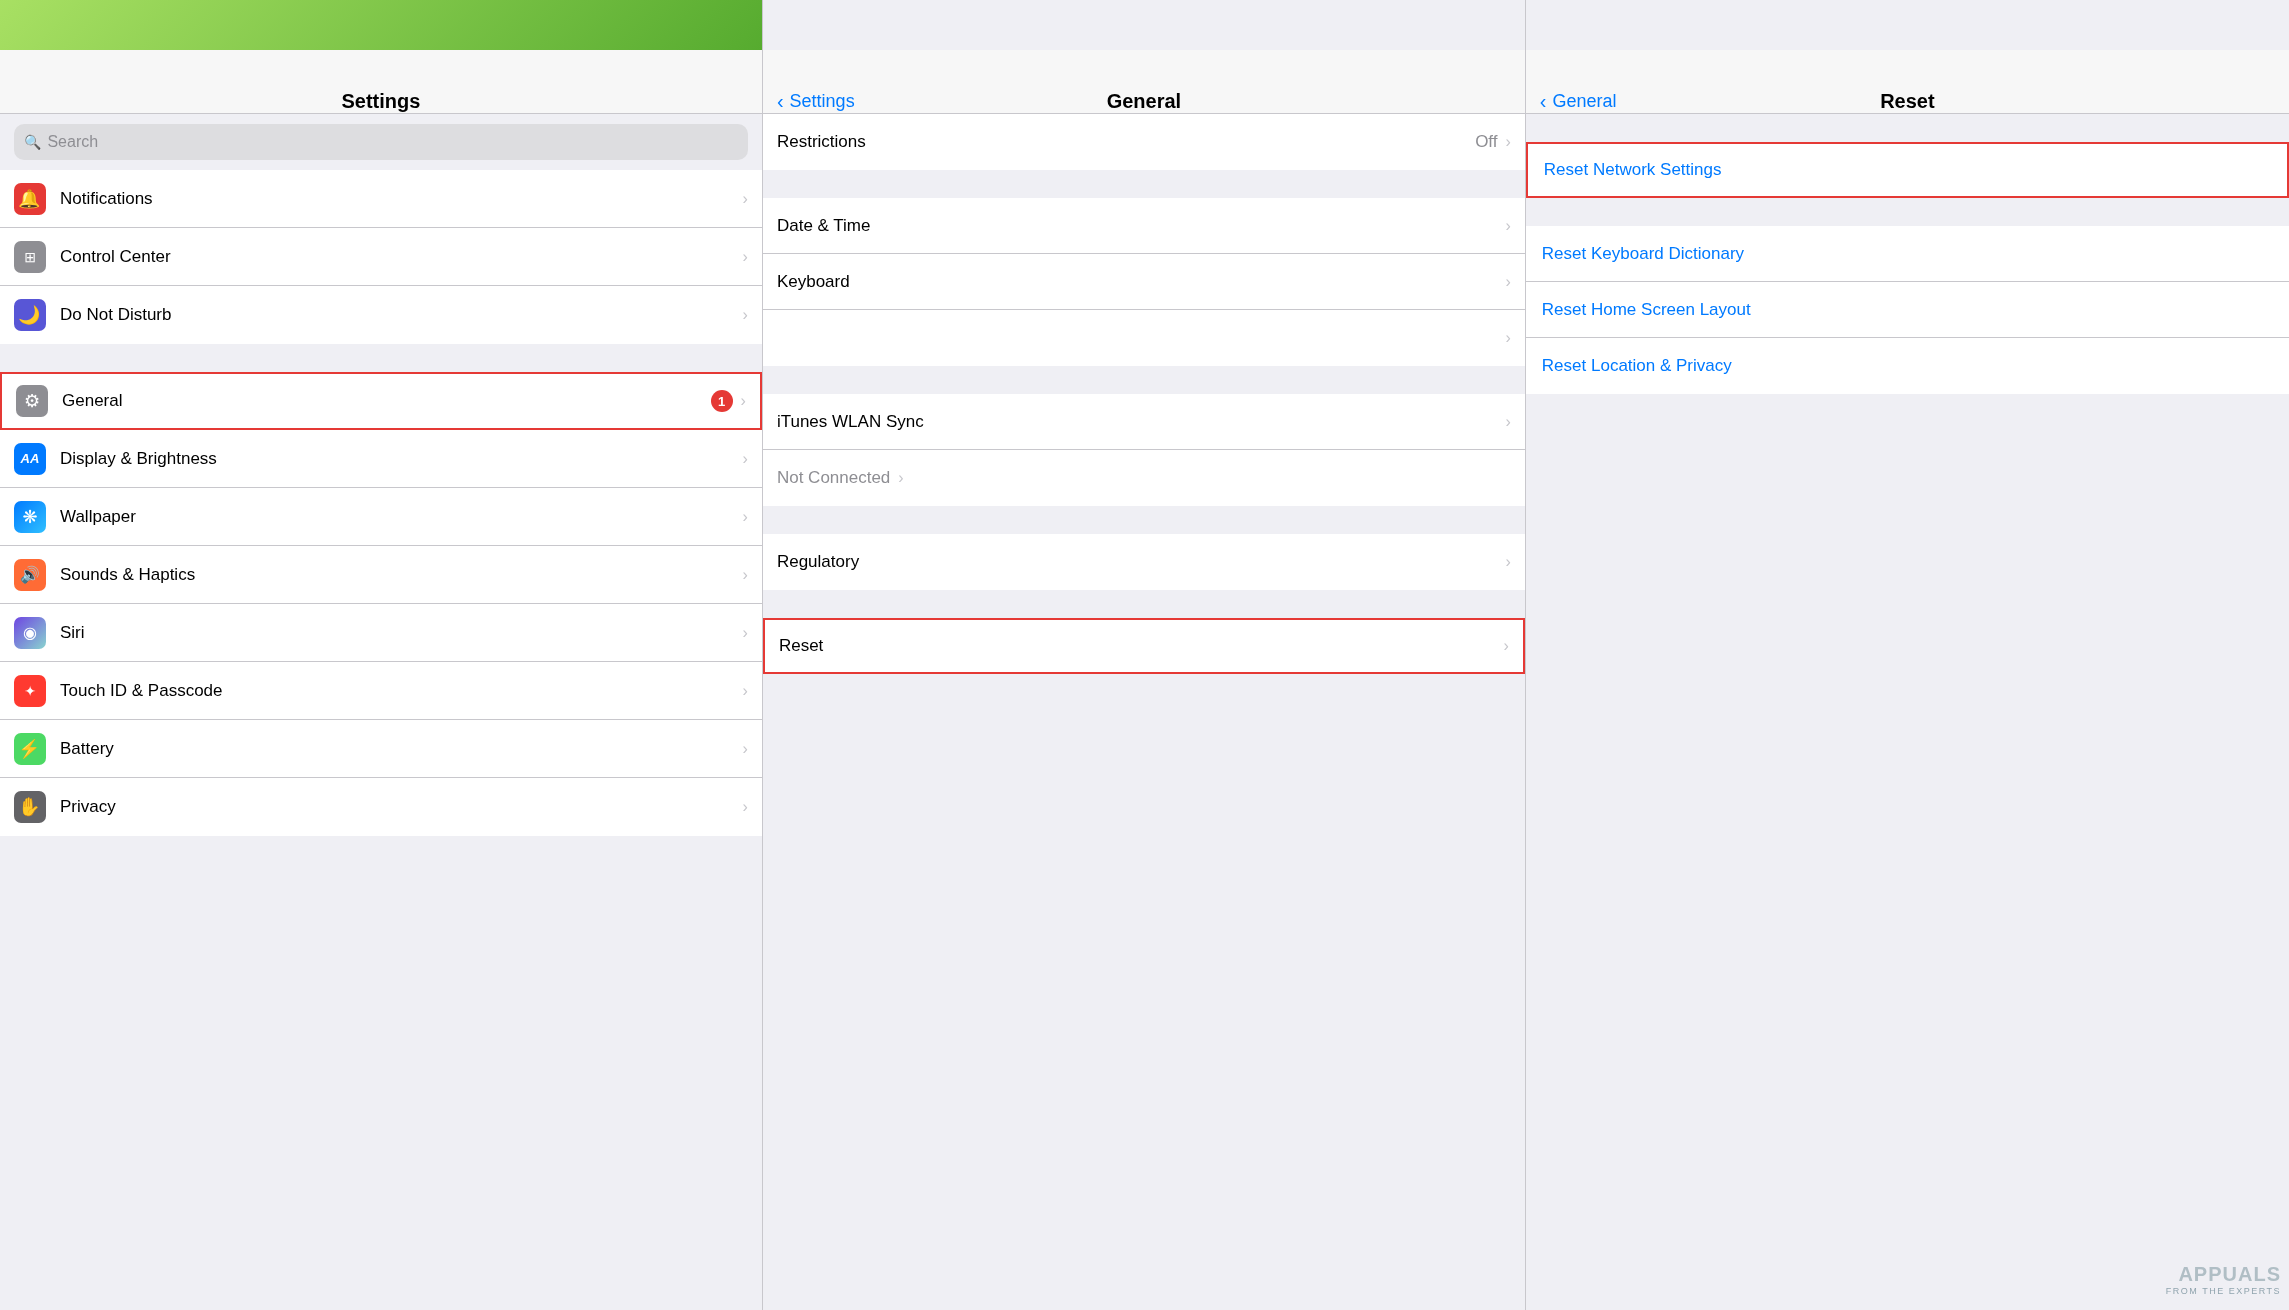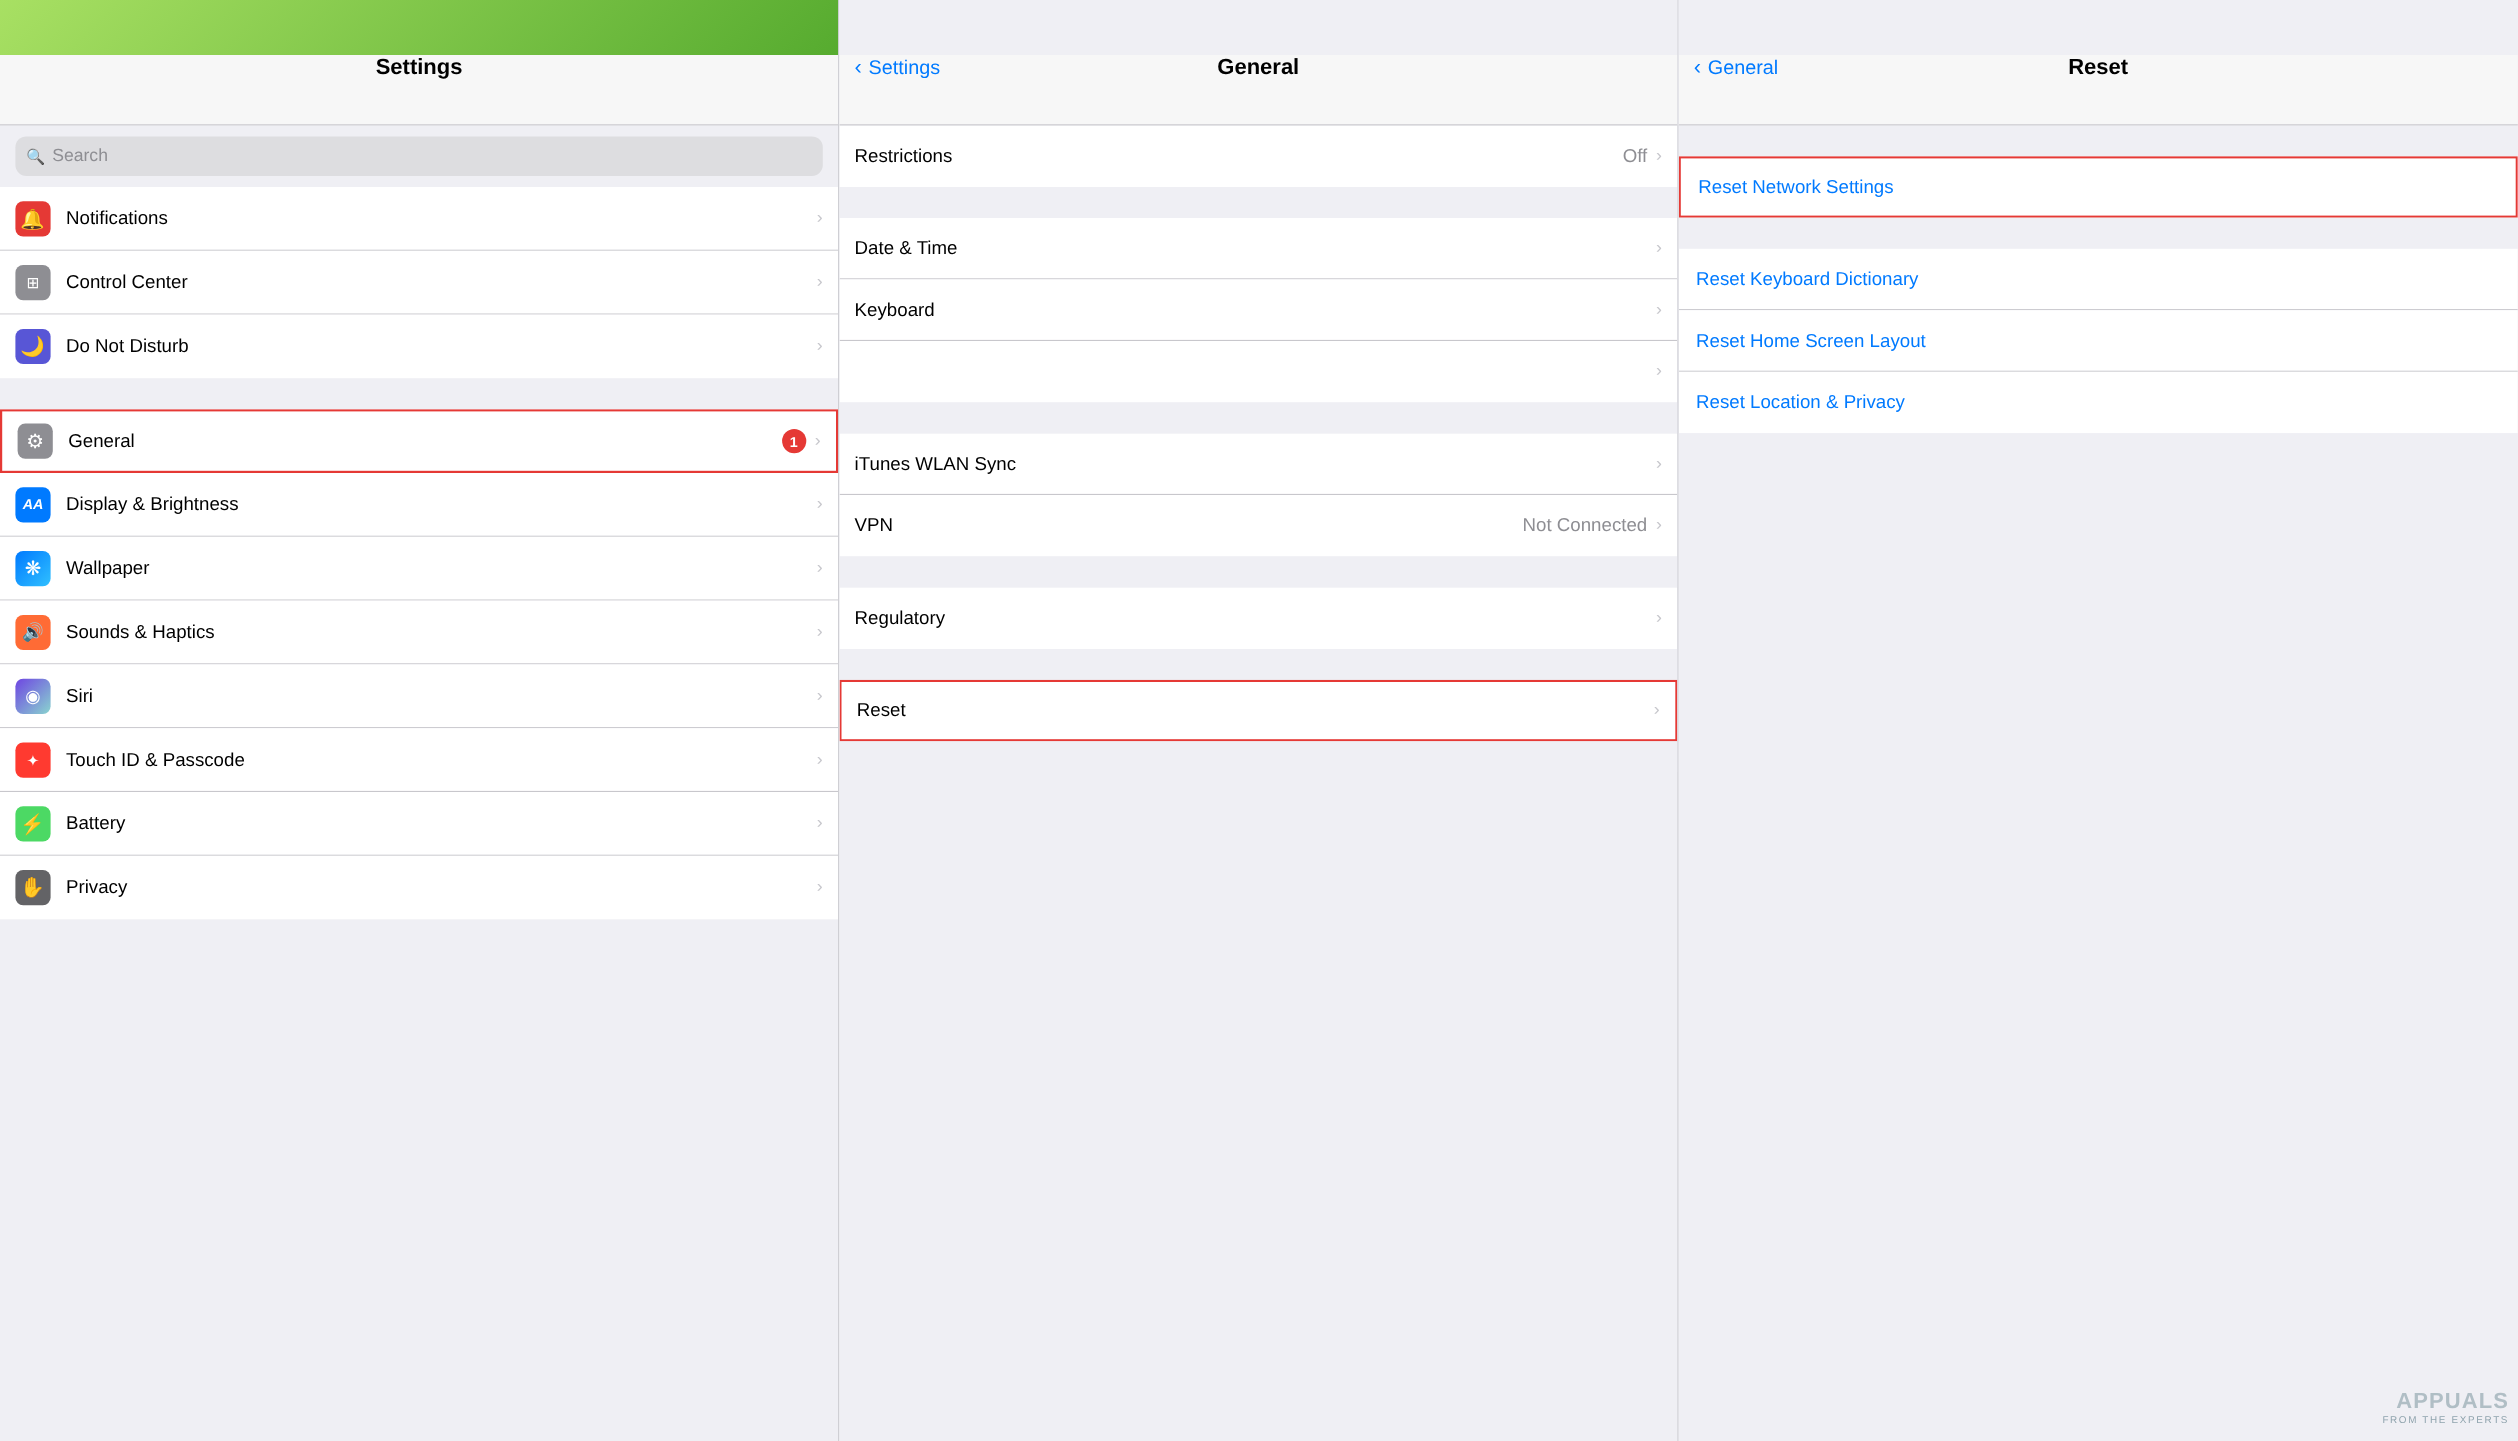--- a/index.html
+++ b/index.html
@@ -31,21 +31,21 @@
     }
     .col-right {
       width: 33.34%;
     }
 
     
     .header {
       background: #f7f7f7;
       border-bottom: 1px solid #c8c7cc;
       display: flex;
-      align-items: flex-start;
+      align-items: flex-end;
       justify-content: center;
       padding: 0 16px;
       height: 64px;
       position: relative;
       flex-shrink: 0;
     }
 
     .header-title {
       font-size: 20px;
       font-weight: 700;
@@ -437,21 +437,20 @@
 
     <div class="section-gap"></div>
 
     <div class="list-section">
       <div class="list-section-inner">
         <div class="mid-item">
           <span class="mid-label">iTunes WLAN Sync</span>
           <span class="chevron-right">›</span>
         </div>
         <div class="mid-item">
-          <span class="mid-label">VPN</span>
           <span class="mid-value">Not Connected</span>
           <span class="chevron-right">›</span>
         </div>
       </div>
     </div>
 
     <div class="section-gap"></div>
 
     <div class="list-section">
       <div class="list-section-inner">

